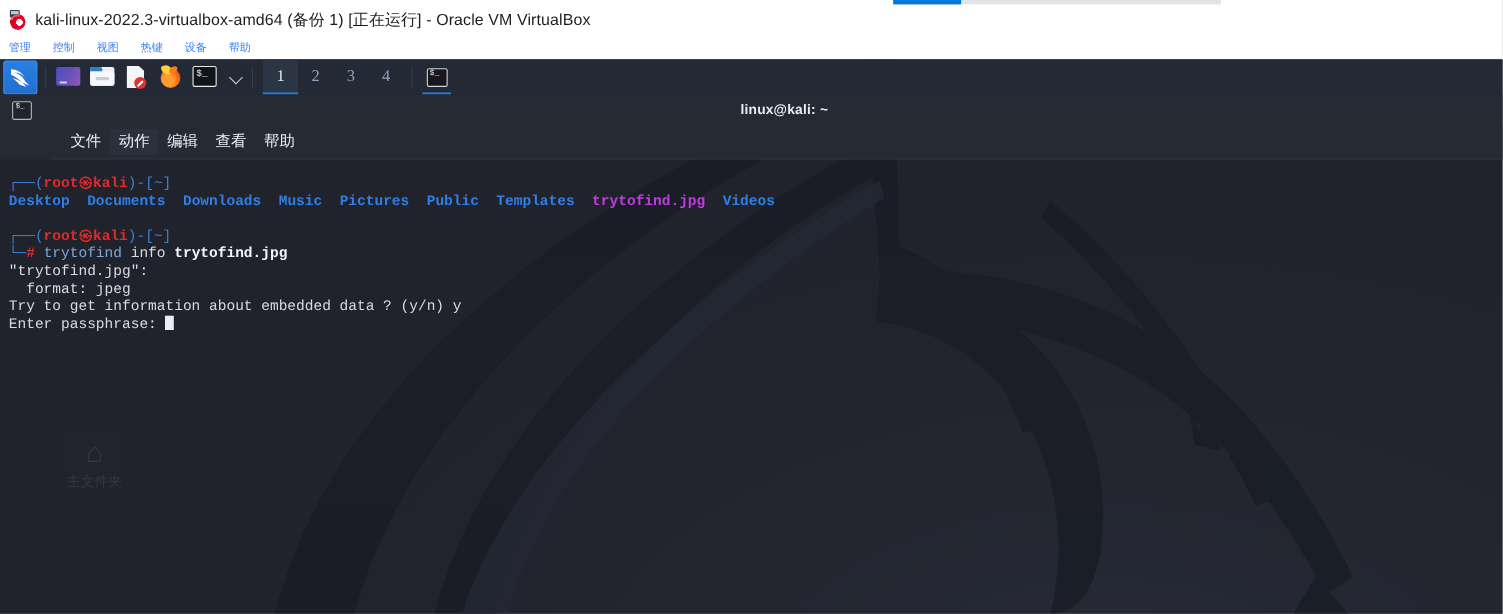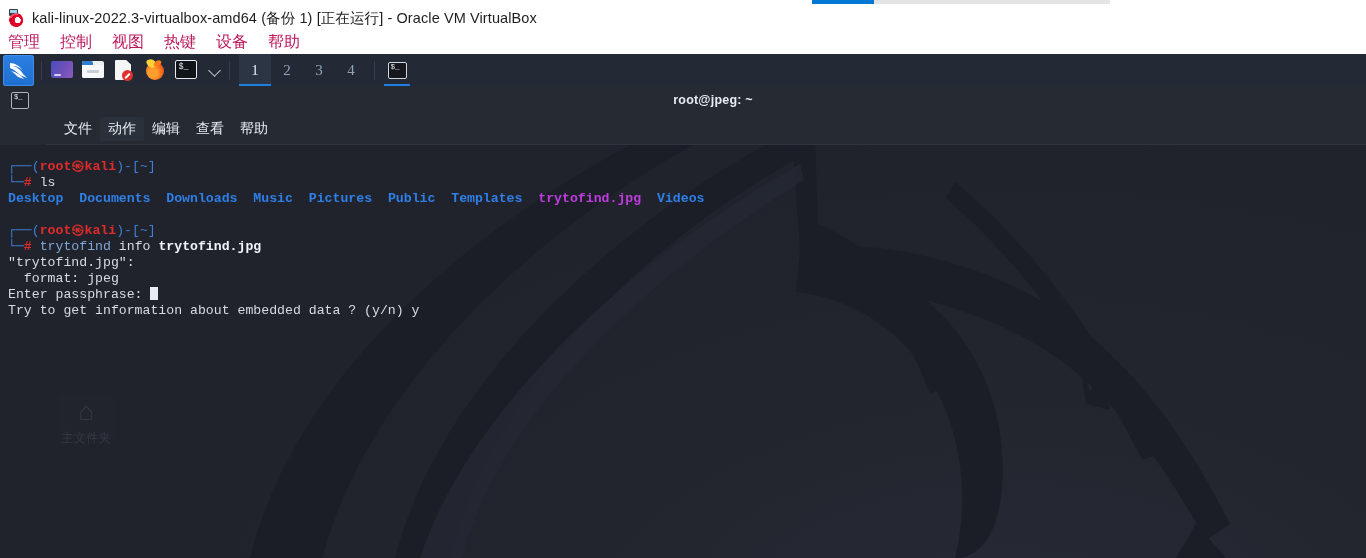--- a/index.html
+++ b/index.html
@@ -59,21 +59,21 @@
     font-size: 14.5px; color: #1d1d1d; white-space: nowrap;
     letter-spacing: 0.1px;
   }
 
   .vbox-menubar {
     position: absolute; top: 31px; left: 0; width: 1366px; height: 23px;
     background: #ffffff;
     display: flex; align-items: center; padding-left: 8px; gap: 20px;
   }
   .vbox-menu-item {
-    font-size: 16px; color: #be185d; cursor: default;
+    font-size: 10px; color: #3b82f6; cursor: default;
     white-space: nowrap;
   }
 
   
   .guest {
     position: absolute; top: 54px; left: 0; width: 1366px; height: 504px;
     background: #21252f;
     overflow: hidden;
   }
 
@@ -421,41 +421,40 @@
     </div>
 
     <div class="term">
       <div class="term-tabbar">
         <div class="term-tab">
           <div class="mini">
               <div class="p">$_</div>
             </div>
         </div>
       </div>
-      <div class="term-title">root@jpeg: ~</div>
+      <div class="term-title">linux@kali: ~</div>
 
       <div class="term-menubar">
         <div class="tm-item">文件</div>
         <div class="tm-item hover">动作</div>
         <div class="tm-item">编辑</div>
         <div class="tm-item">查看</div>
         <div class="tm-item">帮助</div>
       </div>
     </div>
 
     <div class="term-body">
 
       <div class="line"><span class="blk">┌──(</span><span class="red">root</span><span class="red">㉿</span><span class="red">kali</span><span class="blk">)-[</span><span class="tilde">~</span><span class="blk">]</span></div>
-      <div class="line"><span class="blk">└─</span><span class="hash">#</span><span class="plain"> </span><span class="plain">ls</span></div>
       <div class="ls-row"><span class="dir">Desktop</span><span class="plain">  </span><span class="dir">Documents</span><span class="plain">  </span><span class="dir">Downloads</span><span class="plain">  </span><span class="dir">Music</span><span class="plain">  </span><span class="dir">Pictures</span><span class="plain">  </span><span class="dir">Public</span><span class="plain">  </span><span class="dir">Templates</span><span class="plain">  </span><span class="img">trytofind.jpg</span><span class="plain">  </span><span class="dir">Videos</span></div>
 
       <div class="line"> </div>
 
       <div class="line"><span class="blk">┌──(</span><span class="red">root</span><span class="red">㉿</span><span class="red">kali</span><span class="blk">)-[</span><span class="tilde">~</span><span class="blk">]</span></div>
       <div class="line"><span class="blk">└─</span><span class="hash">#</span><span class="plain"> </span><span class="cmd-dim">trytofind</span><span class="plain"> info </span><span class="bold-w">trytofind.jpg</span></div>
       <div class="line">"trytofind.jpg":</div>
       <div class="line">  format: jpeg</div>
+      <div class="line">Try to get information about embedded data ? (y/n) y</div>
       <div class="line"><span>Enter passphrase: </span><span class="cursor"></span></div>
-      <div class="line">Try to get information about embedded data ? (y/n) y</div>
     </div>
 
   </div>
 </div>
 
 </body></html>

